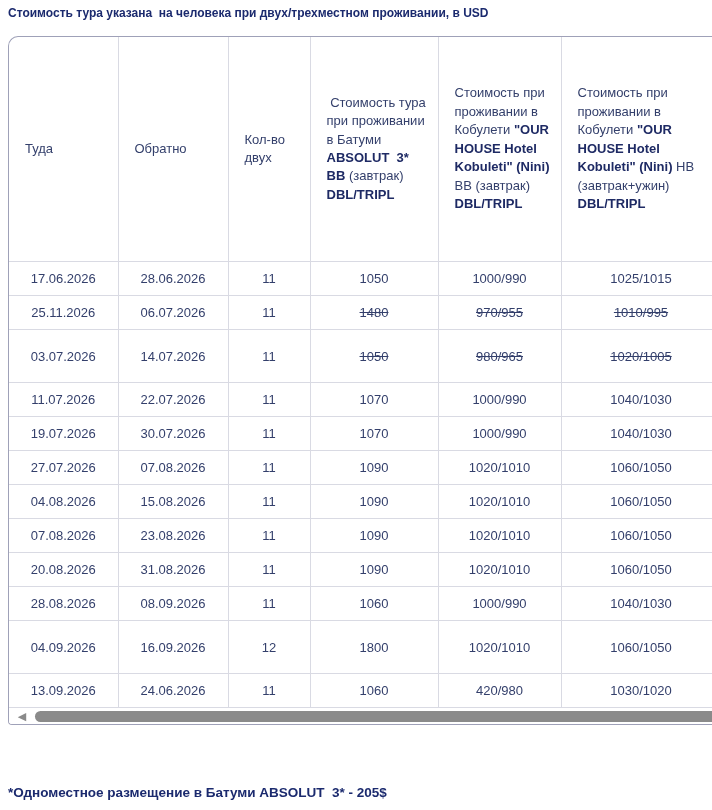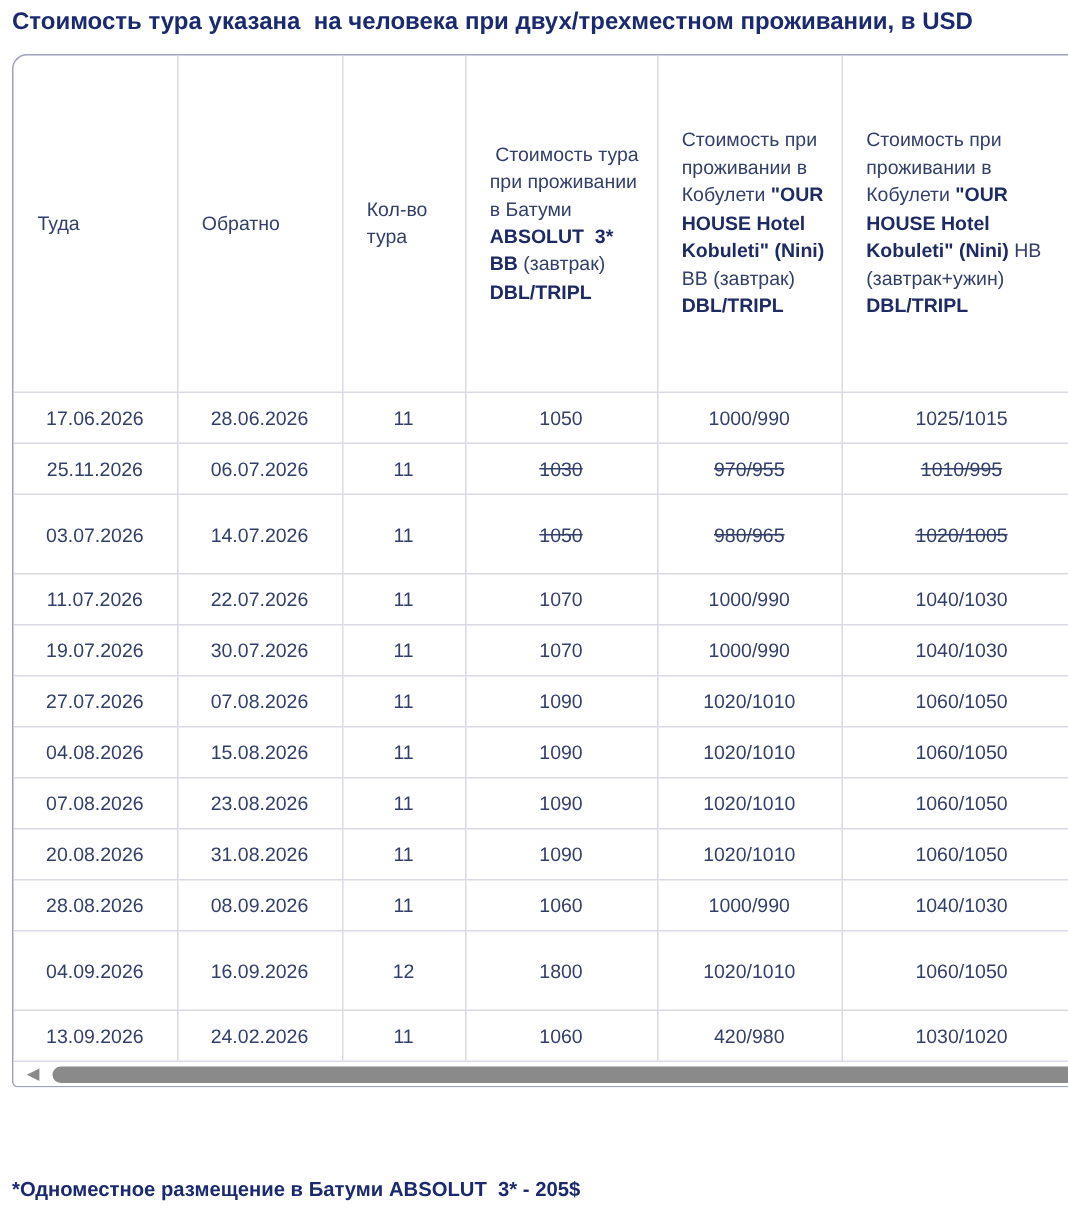--- a/index.html
+++ b/index.html
@@ -7,21 +7,21 @@
     padding: 0;
     width: 712px;
     height: 810px;
     background: #ffffff;
     font-family: "Liberation Sans", sans-serif;
     overflow: hidden;
   }
   .page-title {
     color: #1b2a6e;
     font-weight: bold;
-    font-size: 16px;
+    font-size: 12px;
     padding: 6px 0 0 8px;
     white-space: pre-wrap;
   }
   .table-wrap {
     position: absolute;
     left: 8px;
     top: 36px;
     width: 703px;
     border: 1px solid #9fa1b8;
     border-right: none;
@@ -107,40 +107,40 @@
       <col style="width:110px">
       <col style="width:82px">
       <col style="width:128px">
       <col style="width:123px">
       <col style="width:160px">
     </colgroup>
     <thead>
       <tr id="header-row">
           <th><span>Туда</span></th>
           <th><span>Обратно</span></th>
-          <th><span>Кол-во тура</span></th>
+          <th><span>Кол-во двух</span></th>
           <th><span> Стоимость тура при проживании в Батуми </span><span class="bold">ABSOLUT  3* BB</span><span> (завтрак) </span><span class="bold">DBL/TRIPL</span></th>
           <th><span>Стоимость при проживании в Кобулети </span><span class="bold">"OUR HOUSE Hotel Kobuleti" (Nini)</span><span> BB (завтрак) </span><span class="bold">DBL/TRIPL</span></th>
           <th><span>Стоимость при проживании в Кобулети </span><span class="bold">"OUR HOUSE Hotel Kobuleti" (Nini)</span><span> HB (завтрак+ужин) </span><span class="bold">DBL/TRIPL</span></th>
         </tr>
     </thead>
     <tbody id="body-rows">
         <tr>
           <td>17.06.2026</td>
           <td>28.06.2026</td>
           <td>11</td>
           <td>1050</td>
           <td>1000/990</td>
           <td>1025/1015</td>
         </tr>
         <tr>
           <td>25.11.2026</td>
           <td>06.07.2026</td>
           <td>11</td>
-          <td class="struck">1030</td>
+          <td class="struck">1480</td>
           <td class="struck">970/955</td>
           <td class="struck">1010/995</td>
         </tr>
         <tr class="tall">
           <td>03.07.2026</td>
           <td>14.07.2026</td>
           <td>11</td>
           <td class="struck">1050</td>
           <td class="struck">980/965</td>
           <td class="struck">1020/1005</td>
@@ -204,21 +204,21 @@
         <tr class="tall">
           <td>04.09.2026</td>
           <td>16.09.2026</td>
           <td>12</td>
           <td>1800</td>
           <td>1020/1010</td>
           <td>1060/1050</td>
         </tr>
         <tr>
           <td>13.09.2026</td>
-          <td>24.02.2026</td>
+          <td>24.06.2026</td>
           <td>11</td>
           <td>1060</td>
           <td>420/980</td>
           <td>1030/1020</td>
         </tr>
       </tbody>
   </table>
   <div class="hscrollbar">
     <span class="scroll-arrow">◀</span>
     <div class="scroll-thumb"></div>

